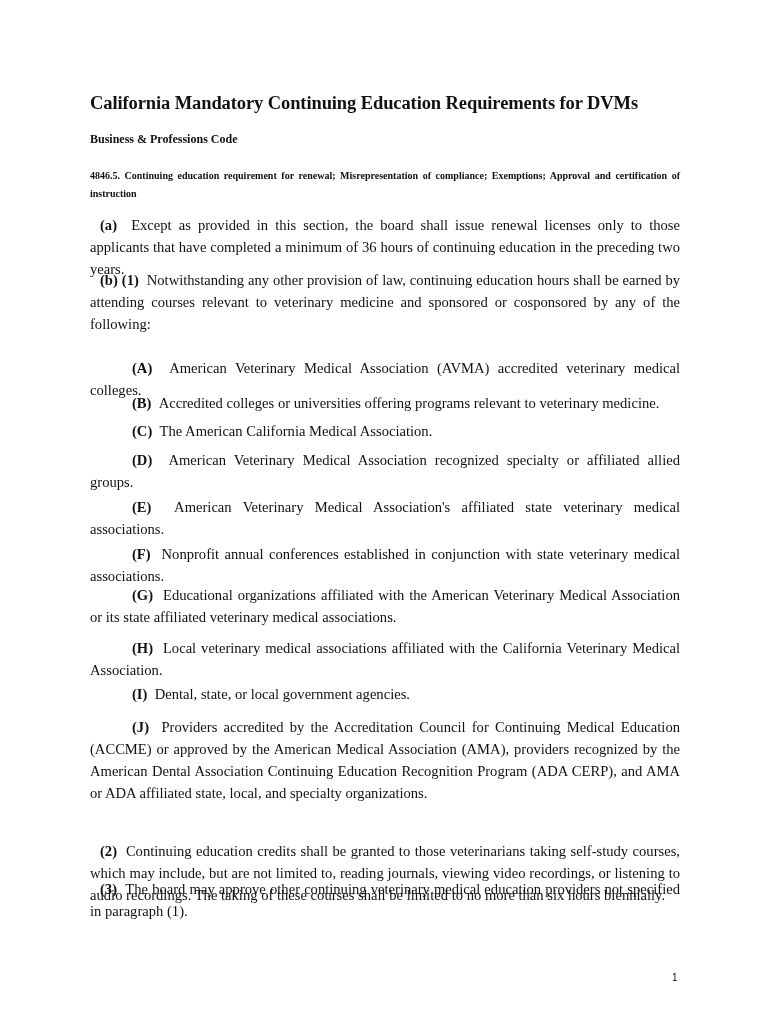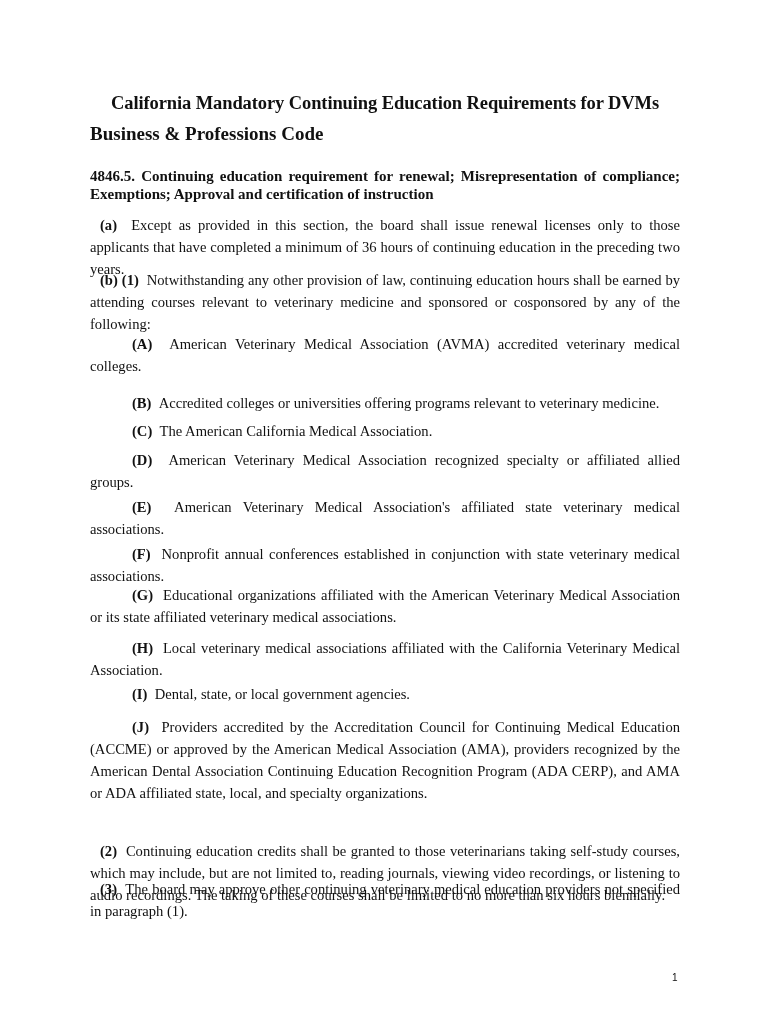--- a/index.html
+++ b/index.html
@@ -4,30 +4,30 @@
   <style>
     html, body { margin: 0; padding: 0; background: #ffffff; }
     body {
       width: 770px; height: 1024px; position: relative; overflow: hidden;
       font-family: "Liberation Serif", "DejaVu Serif", serif;
       color: #111111;
     }
     .page { position: absolute; left: 90px; top: 0; width: 590px; }
     .title {
       position: absolute; left: 0; top: 93px; width: 590px;
-      text-align: center; font-weight: bold; font-size: 18.5px; letter-spacing: -0.1px;
+      text-align: left; font-weight: bold; font-size: 18.5px; letter-spacing: -0.1px;
       white-space: nowrap;
     }
     .subhead {
-      position: absolute; left: 0; top: 123px;
-      font-weight: bold; font-size: 19px;
+      position: absolute; left: 0; top: 132px;
+      font-weight: bold; font-size: 12px;
     }
     .section {
       position: absolute; left: 0; top: 167px; width: 590px;
-      font-weight: bold; font-size: 15px; line-height: 18px; text-align: justify;
+      font-weight: bold; font-size: 10px; line-height: 18px; text-align: justify;
     }
     .para {
       position: absolute; left: 0; width: 590px;
       font-size: 14.6px; line-height: 22px; text-align: justify;
     }
     .para b { font-weight: bold; }
     .ind1 { text-indent: 10px; }
     .ind2 { text-indent: 42px; }
     .pagenum {
       position: absolute; left: 672px; top: 972px;
@@ -41,21 +41,21 @@
   <div class="title">California Mandatory Continuing Education Requirements for DVMs</div>
   <div class="subhead">Business &amp; Professions Code</div>
   <div class="section">4846.5. Continuing education requirement for renewal; Misrepresentation of compliance; Exemptions; Approval and certification of instruction</div>
 
   <div class="para ind1" style="top:214px">
     <b>(a)</b>&nbsp;&nbsp;<span>Except as provided in this section, the board shall issue renewal licenses only to those applicants that have completed a minimum of 36 hours of continuing education in the preceding two years.</span>
   </div>
   <div class="para ind1" style="top:269px">
     <b>(b) (1)</b>&nbsp;&nbsp;<span>Notwithstanding any other provision of law, continuing education hours shall be earned by attending courses relevant to veterinary medicine and sponsored or cosponsored by any of the following:</span>
   </div>
-  <div class="para ind2" style="top:333px">
+  <div class="para ind2" style="top:357px">
     <b>(A)</b>&nbsp;&nbsp;<span>American Veterinary Medical Association (AVMA) accredited veterinary medical colleges.</span>
   </div>
   <div class="para ind2" style="top:392px">
     <b>(B)</b>&nbsp;&nbsp;<span>Accredited colleges or universities offering programs relevant to veterinary medicine.</span>
   </div>
   <div class="para ind2" style="top:420px">
     <b>(C)</b>&nbsp;&nbsp;<span>The American California Medical Association.</span>
   </div>
   <div class="para ind2" style="top:449px">
     <b>(D)</b>&nbsp;&nbsp;<span>American Veterinary Medical Association recognized specialty or affiliated allied groups.</span>

